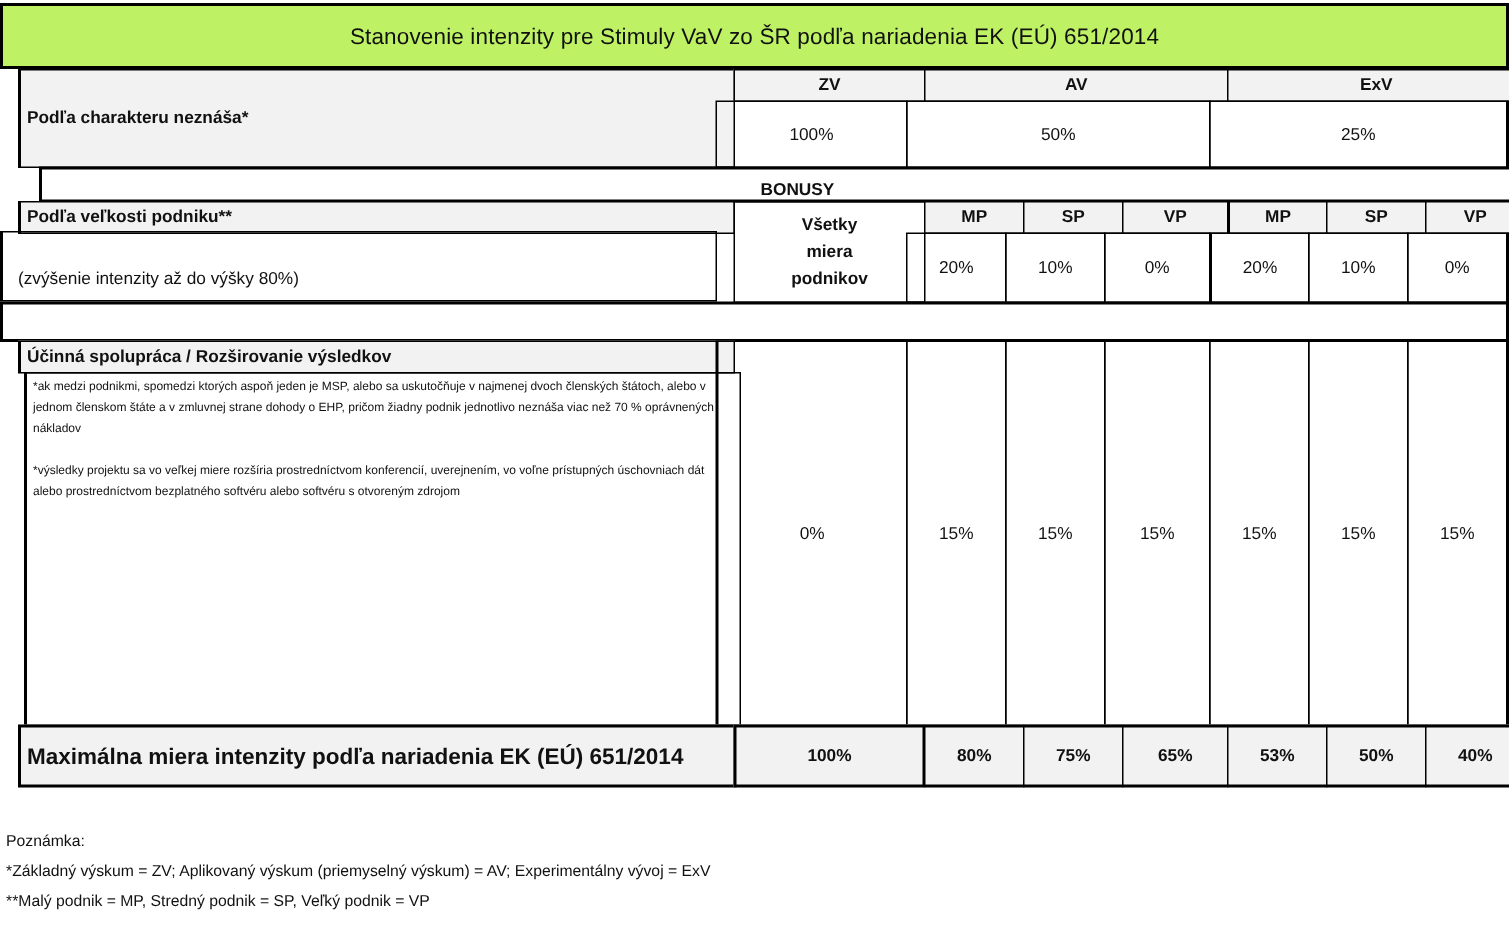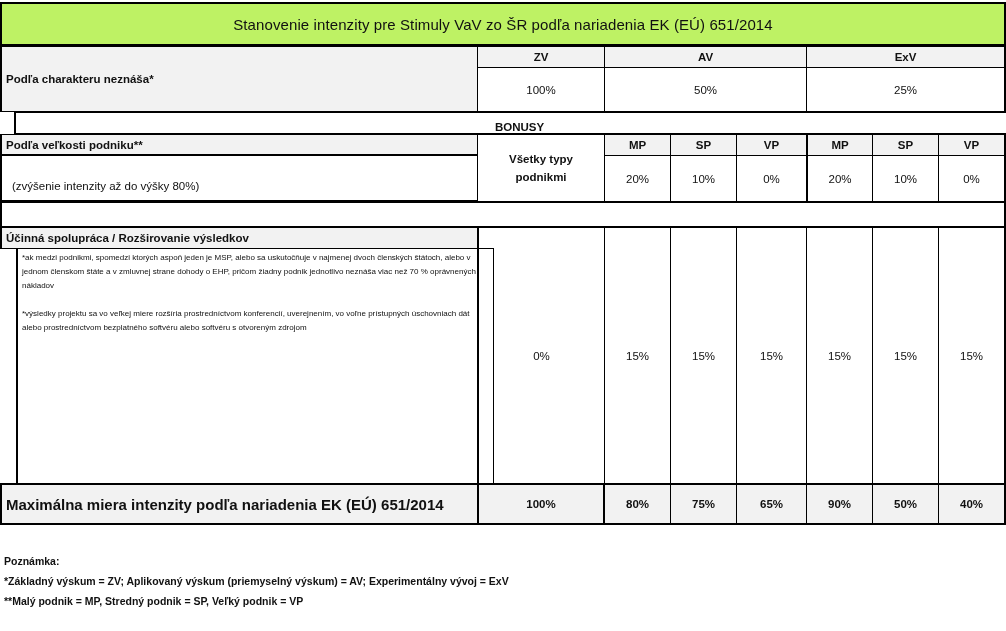--- a/index.html
+++ b/index.html
@@ -6,24 +6,24 @@
   body { width:1006px; height:631px; position:relative; overflow:hidden;
          font-family:"Liberation Sans", sans-serif; color:#111; }
   .abs { position:absolute; box-sizing:border-box; }
   .grey { background:#bef264; }
   .lgrey { background:#f2f2f2; }
   .b { border:1px solid #000; }
   .thick { border:2px solid #000; }
   .c { display:flex; align-items:center; justify-content:center; text-align:center; }
   .l { display:flex; align-items:center; padding-left:4px; }
   .title { font-size:15px; letter-spacing:0.1px; }
-  .hdr { font-size:11.5px; font-weight:bold; }
+  .hdr { font-size:11.5px; font-weight:bold;margin-left:12px; }
   .val { font-size:11.5px; }
   .small { font-size:8px; line-height:14px;margin-left:16px; }
-  .note { font-size:10.5px; line-height:20px;font-weight:bold; }
+  .note { font-size:10.5px; line-height:20px; }
 </style>
 </head>
 <body>
 
 <div class="abs grey thick c title" style="left:0;top:2px;width:1006px;height:44px;">
   <span>Stanovenie intenzity pre Stimuly VaV zo ŠR podľa nariadenia EK (EÚ) 651/2014</span>
 </div>
 
 <div class="abs lgrey b l hdr" style="left:0;top:46px;width:478px;height:66px;border-left-width:2px;">
   <span>Podľa charakteru neznáša*</span>
@@ -51,21 +51,21 @@
   <span>BONUSY</span>
 </div>
 
 <div class="abs lgrey b l hdr" style="left:0;top:134px;width:478px;height:22px;border-left-width:2px;">
     <span>Podľa veľkosti podniku**</span>
   </div>
 <div class="abs b val" style="left:0;top:154px;width:478px;height:47px;border-left-width:2px;display:flex;align-items:flex-end;padding:0 0 8px 10px;">
     <span>(zvýšenie intenzity až do výšky 80%)</span>
   </div>
 <div class="abs b c hdr" style="left:477px;top:134px;width:128px;height:68px;padding:0 30px;line-height:18px;">
-    <span>Všetky typy podnikmi</span>
+    <span>Všetky miera podnikov</span>
   </div>
 
 <div class="abs lgrey b c hdr" style="left:604px;top:134px;width:67px;height:22px;">
     <span>MP</span>
   </div>
 <div class="abs lgrey b c hdr" style="left:670px;top:134px;width:67px;height:22px;">
     <span>SP</span>
   </div>
 <div class="abs lgrey b c hdr" style="left:736px;top:134px;width:71px;height:22px;">
     <span>VP</span>
@@ -139,21 +139,21 @@
 <div class="abs lgrey b c hdr" style="left:604px;top:483px;width:67px;height:42px;border-top-width:2px;border-bottom-width:2px;">
     <span>80%</span>
   </div>
 <div class="abs lgrey b c hdr" style="left:670px;top:483px;width:67px;height:42px;border-top-width:2px;border-bottom-width:2px;">
     <span>75%</span>
   </div>
 <div class="abs lgrey b c hdr" style="left:736px;top:483px;width:71px;height:42px;border-top-width:2px;border-bottom-width:2px;">
     <span>65%</span>
   </div>
 <div class="abs lgrey b c hdr" style="left:806px;top:483px;width:67px;height:42px;border-top-width:2px;border-bottom-width:2px;">
-    <span>90%</span>
+    <span>53%</span>
   </div>
 <div class="abs lgrey b c hdr" style="left:872px;top:483px;width:67px;height:42px;border-top-width:2px;border-bottom-width:2px;">
     <span>50%</span>
   </div>
 <div class="abs lgrey b c hdr" style="left:938px;top:483px;width:68px;height:42px;border-top-width:2px;border-bottom-width:2px;border-right-width:2px;">
     <span>40%</span>
   </div>
 
 <div class="abs note" style="left:4px;top:551px;width:900px;">
   <div>Poznámka:</div>

